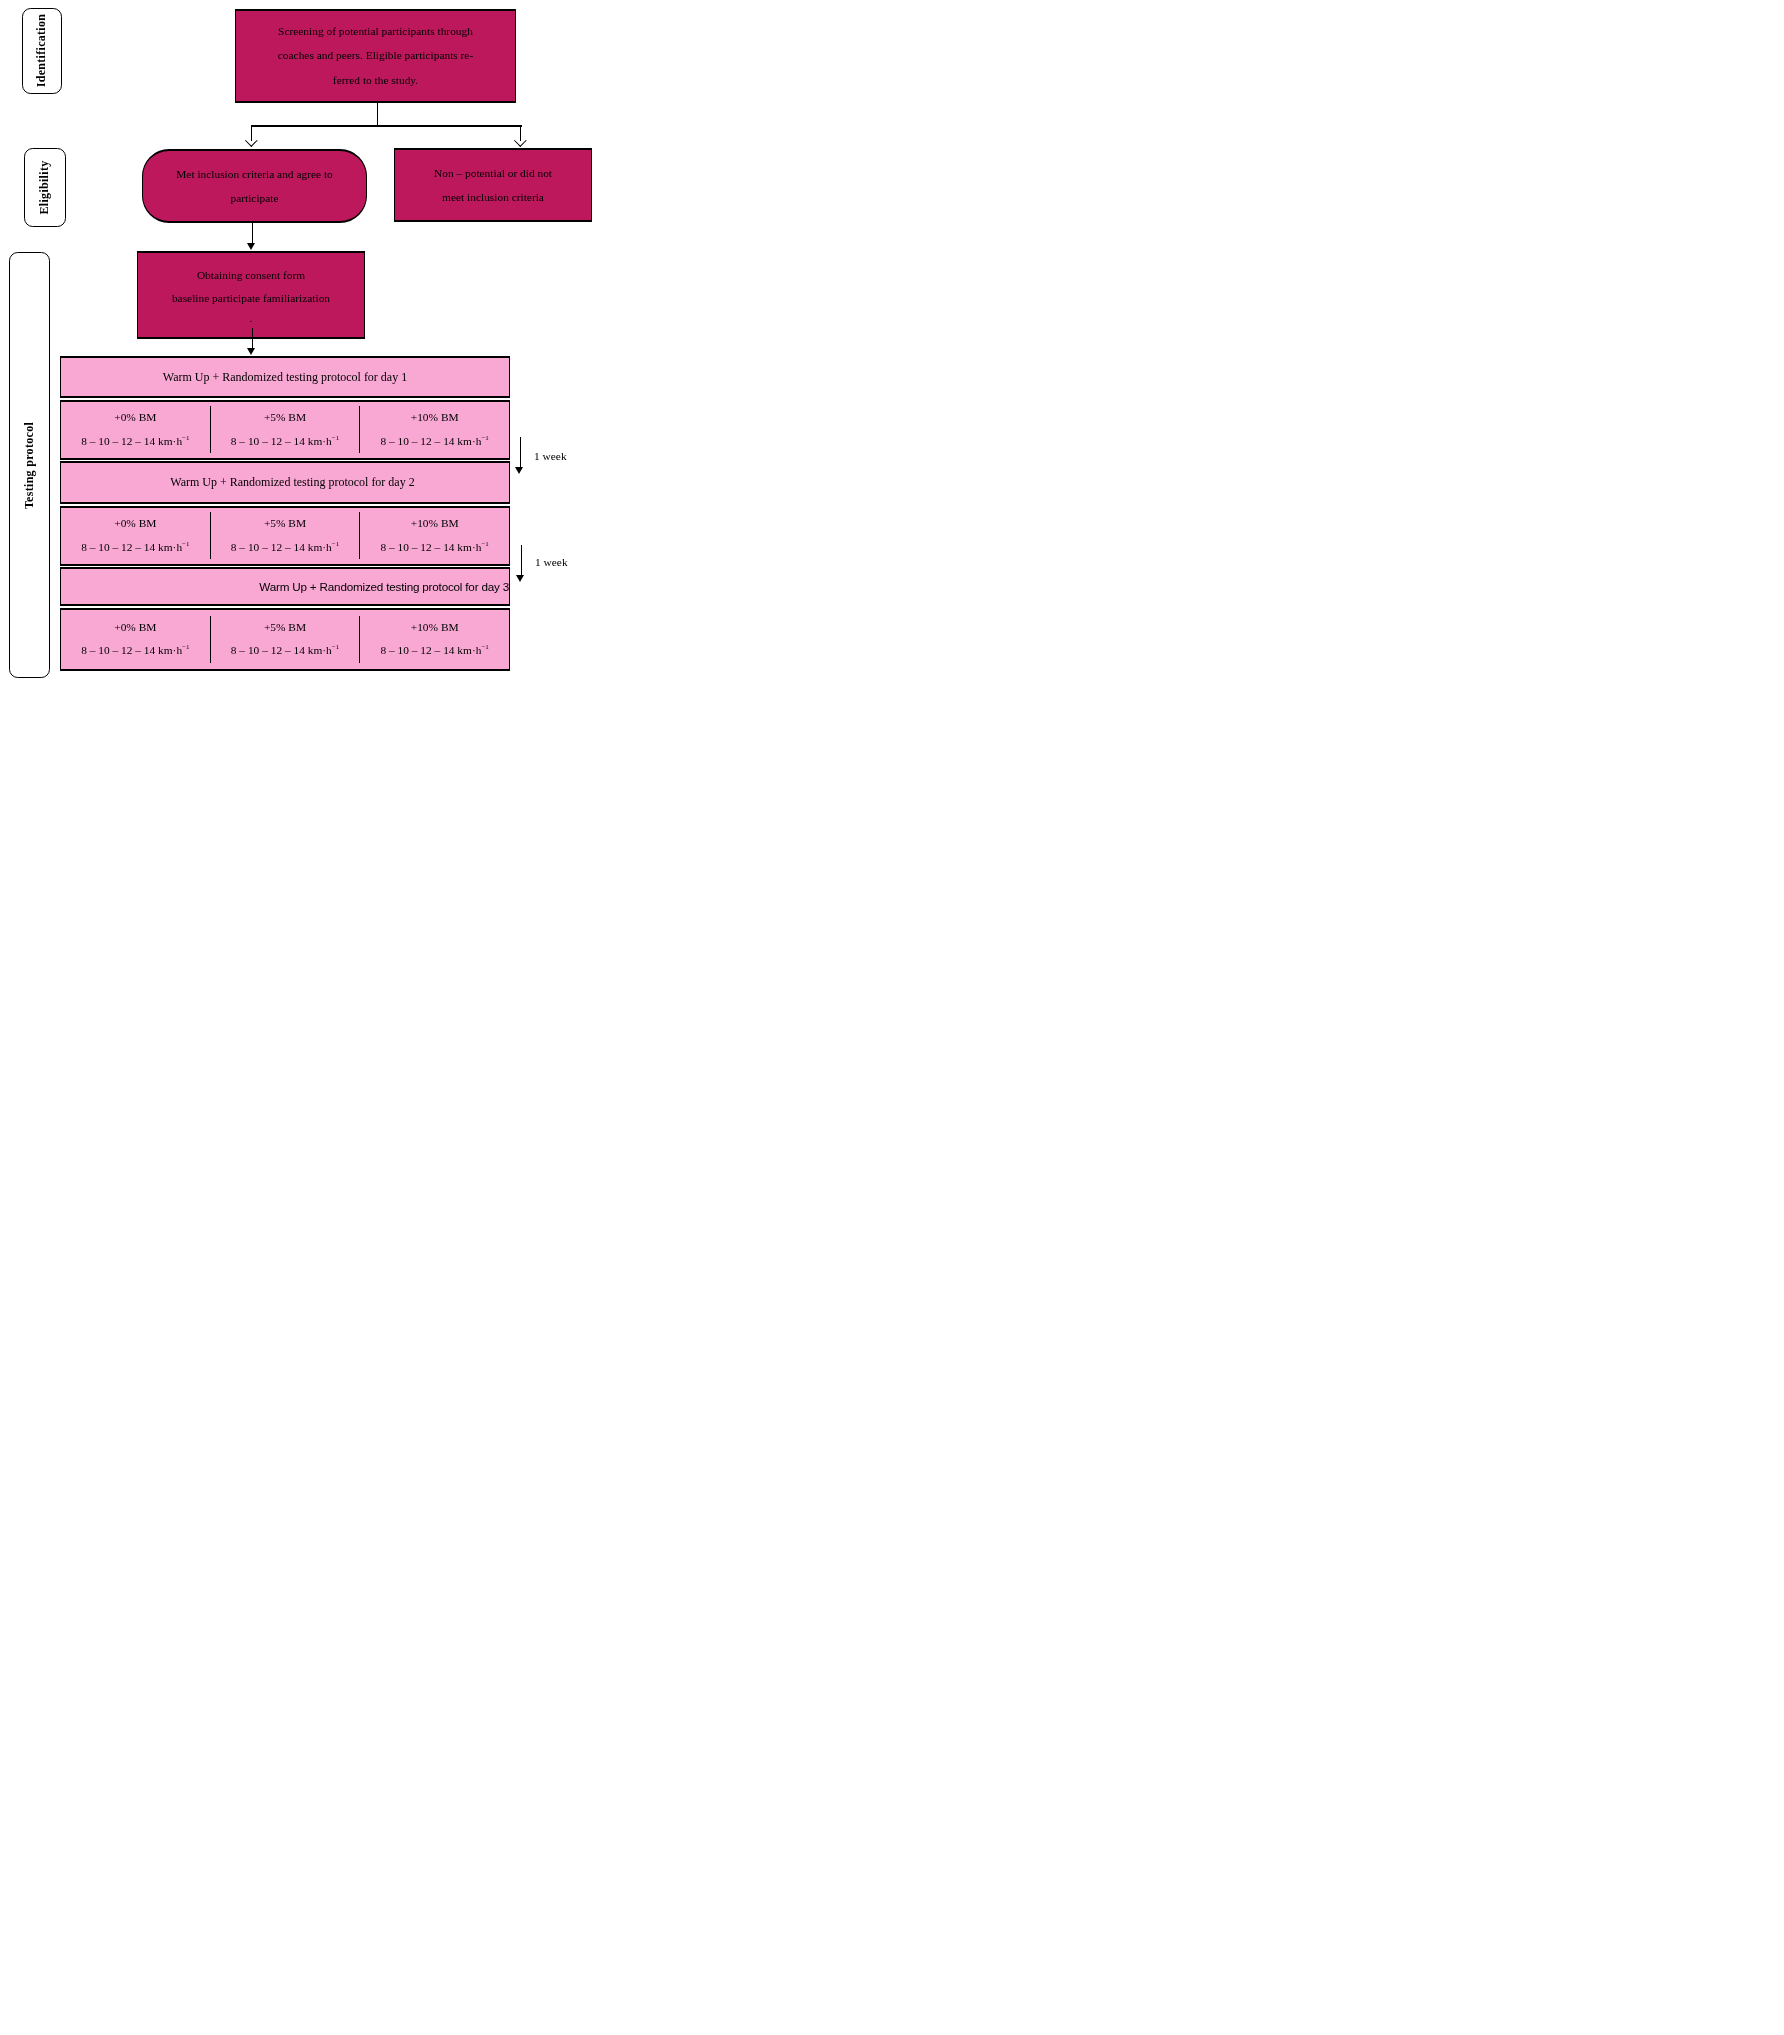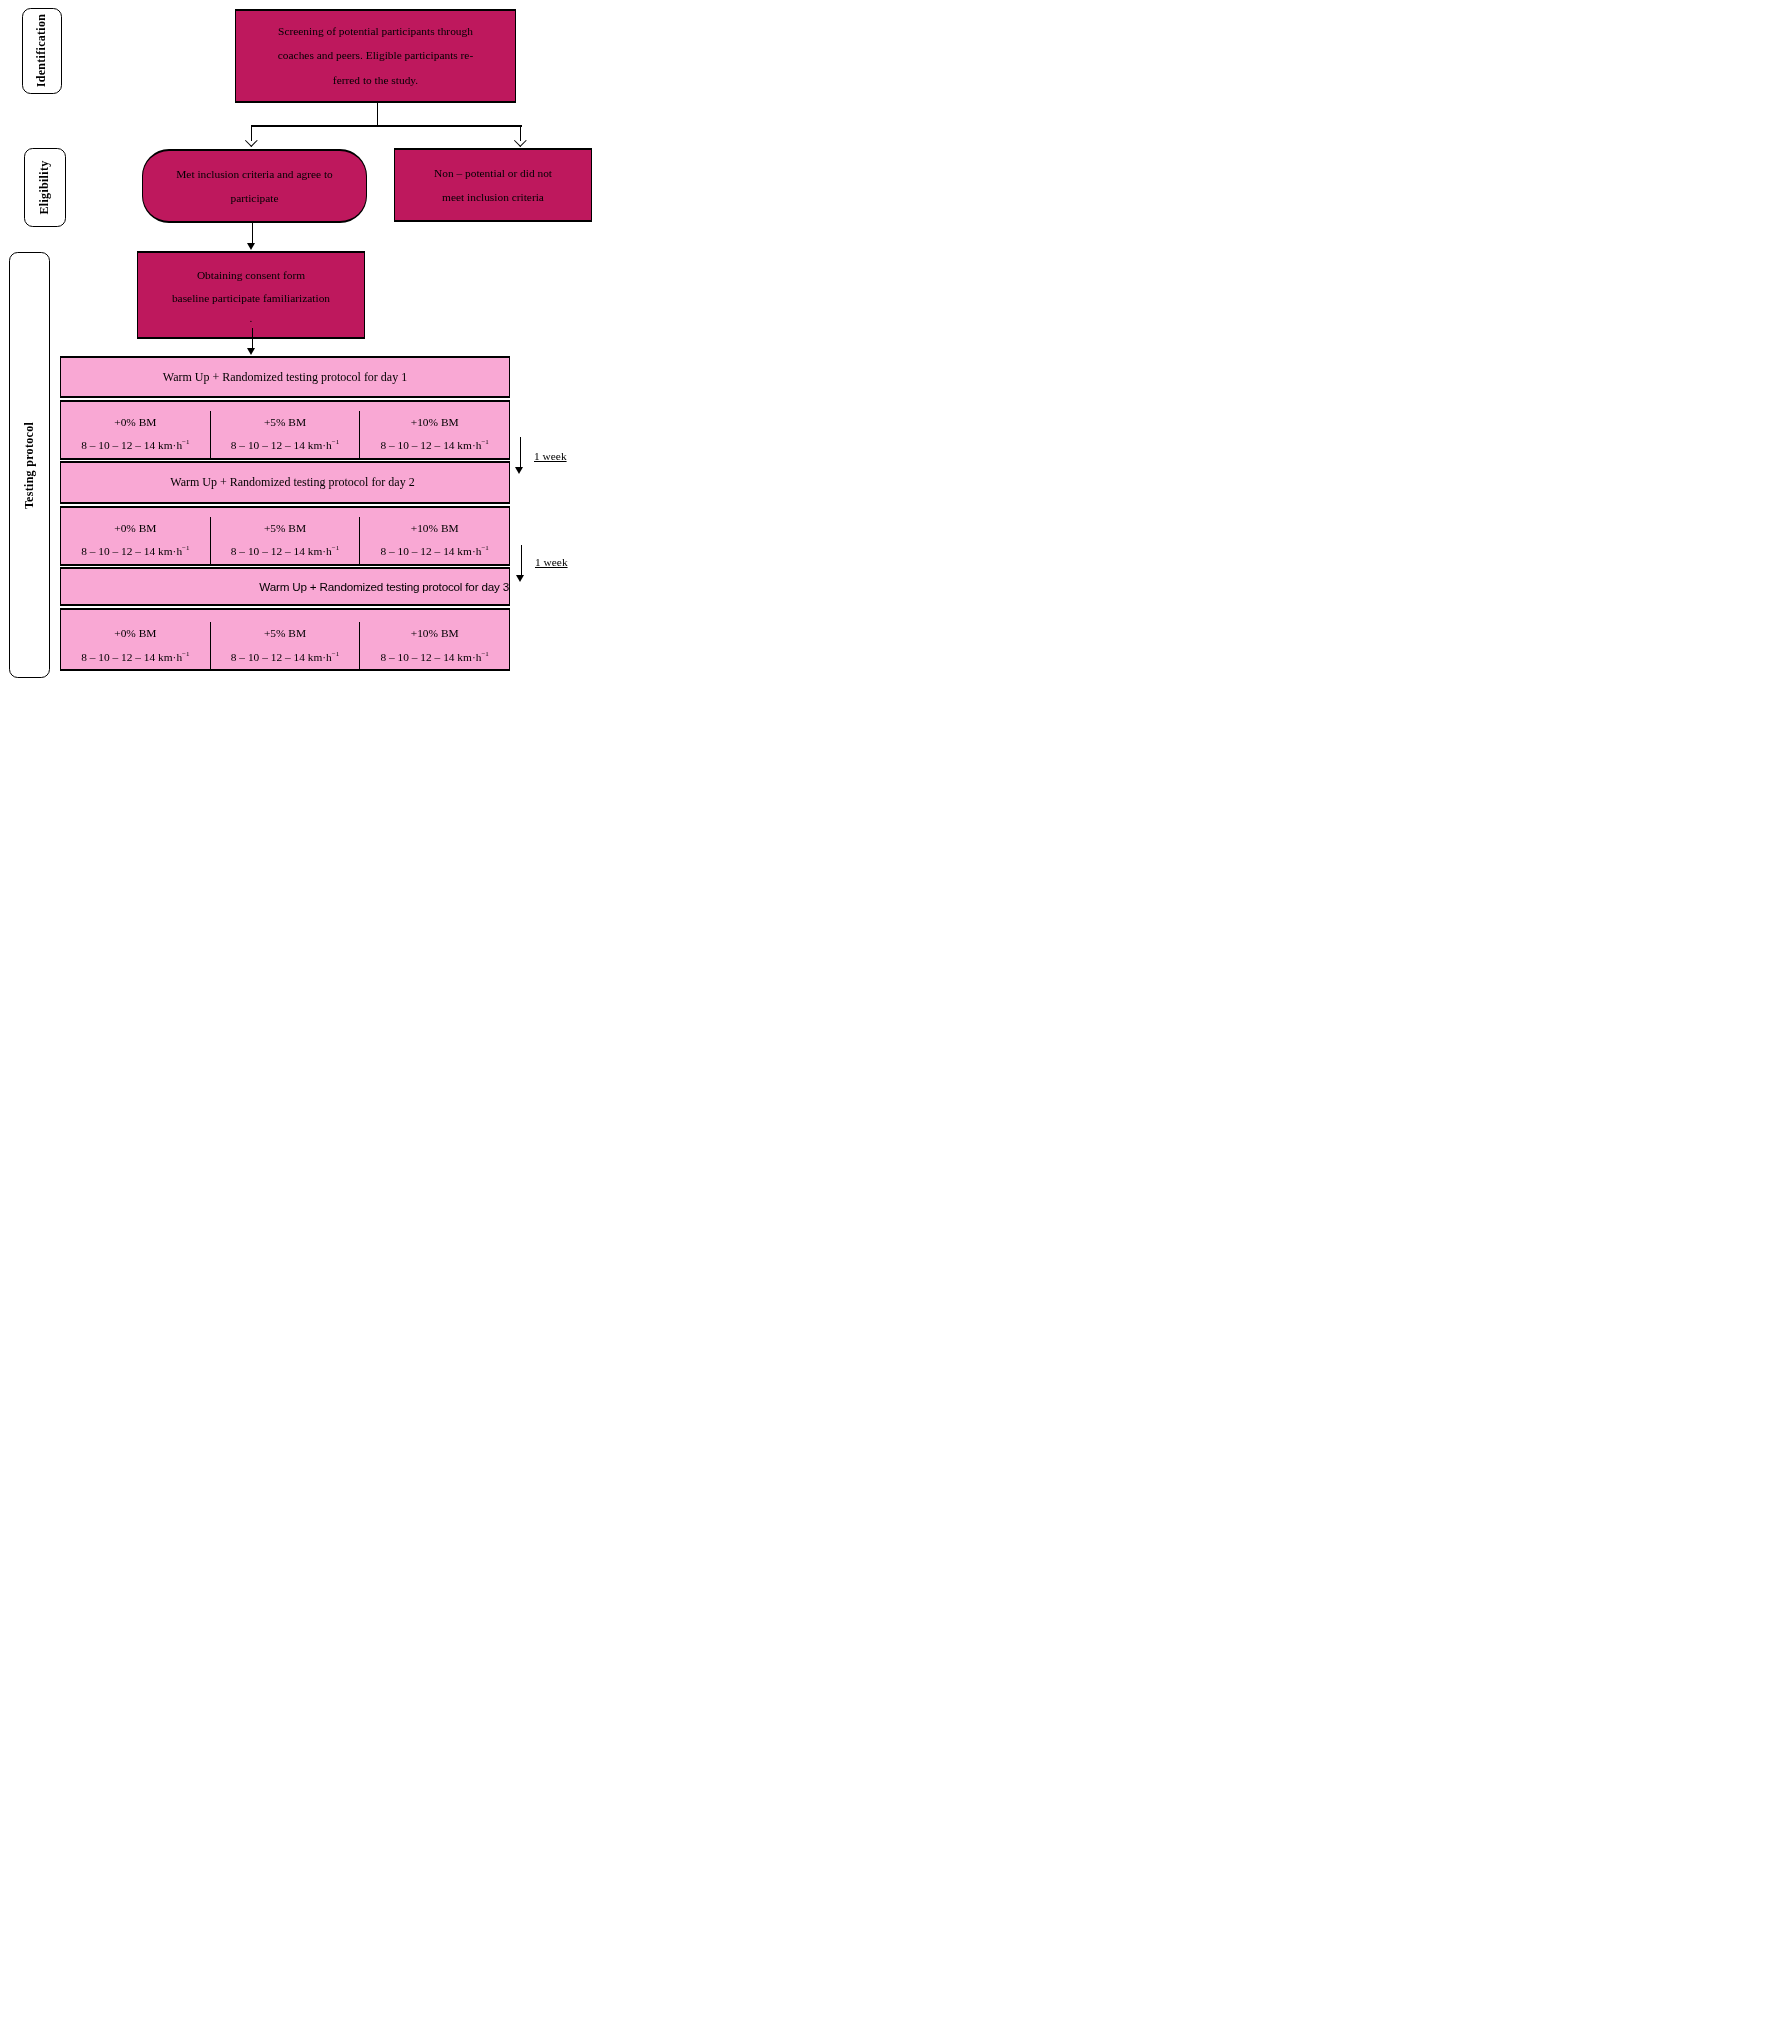--- a/index.html
+++ b/index.html
@@ -39,31 +39,31 @@
     display:flex;flex-direction:column;gap:1.6px;
   }
   .tsec{
     background:#f9a8d4;border:1.6px solid #000;border-top-width:2.2px;border-bottom-width:2.2px;
     box-sizing:border-box;
   }
   .thead{
     display:flex;align-items:center;justify-content:center;text-align:center;font-size:12px;
   }
   .thead.sans{font-family:"Liberation Sans","DejaVu Sans",sans-serif;letter-spacing:-0.2px;font-size:11.7px;}
-  .tcells{display:flex;flex-direction:row;align-items:flex-end;}
+  .tcells{display:flex;flex-direction:row;align-items:center;}
   .cell{
     flex:1 1 0;display:flex;flex-direction:column;align-items:center;justify-content:center;
     text-align:center;font-size:11.4px;line-height:23.4px;
   }
   .cell + .cell{border-left:1.1px solid #000;}
   .cell sup{font-size:7px;line-height:0;vertical-align:super;}
   .sec-h1{height:42px;} .sec-c1{height:60px;}
   .sec-h2{height:43px;padding-left:15px;} .sec-c2{height:60px;}
   .sec-h3{height:39px;justify-content:flex-end;} .sec-c3{height:63px;}
-  .weeklbl{position:absolute;font-size:11.4px;white-space:nowrap;text-decoration:underline;}
+  .weeklbl{position:absolute;font-size:11.4px;white-space:nowrap;}
 </style>
 </head>
 <body>
 
 <div class="page">
 
   <div class="stage" style="left:22px;top:7.6px;width:38px;height:84px;">
     <span>Identification</span>
   </div>
   <div class="stage" style="left:24px;top:148px;width:40px;height:77px;">

